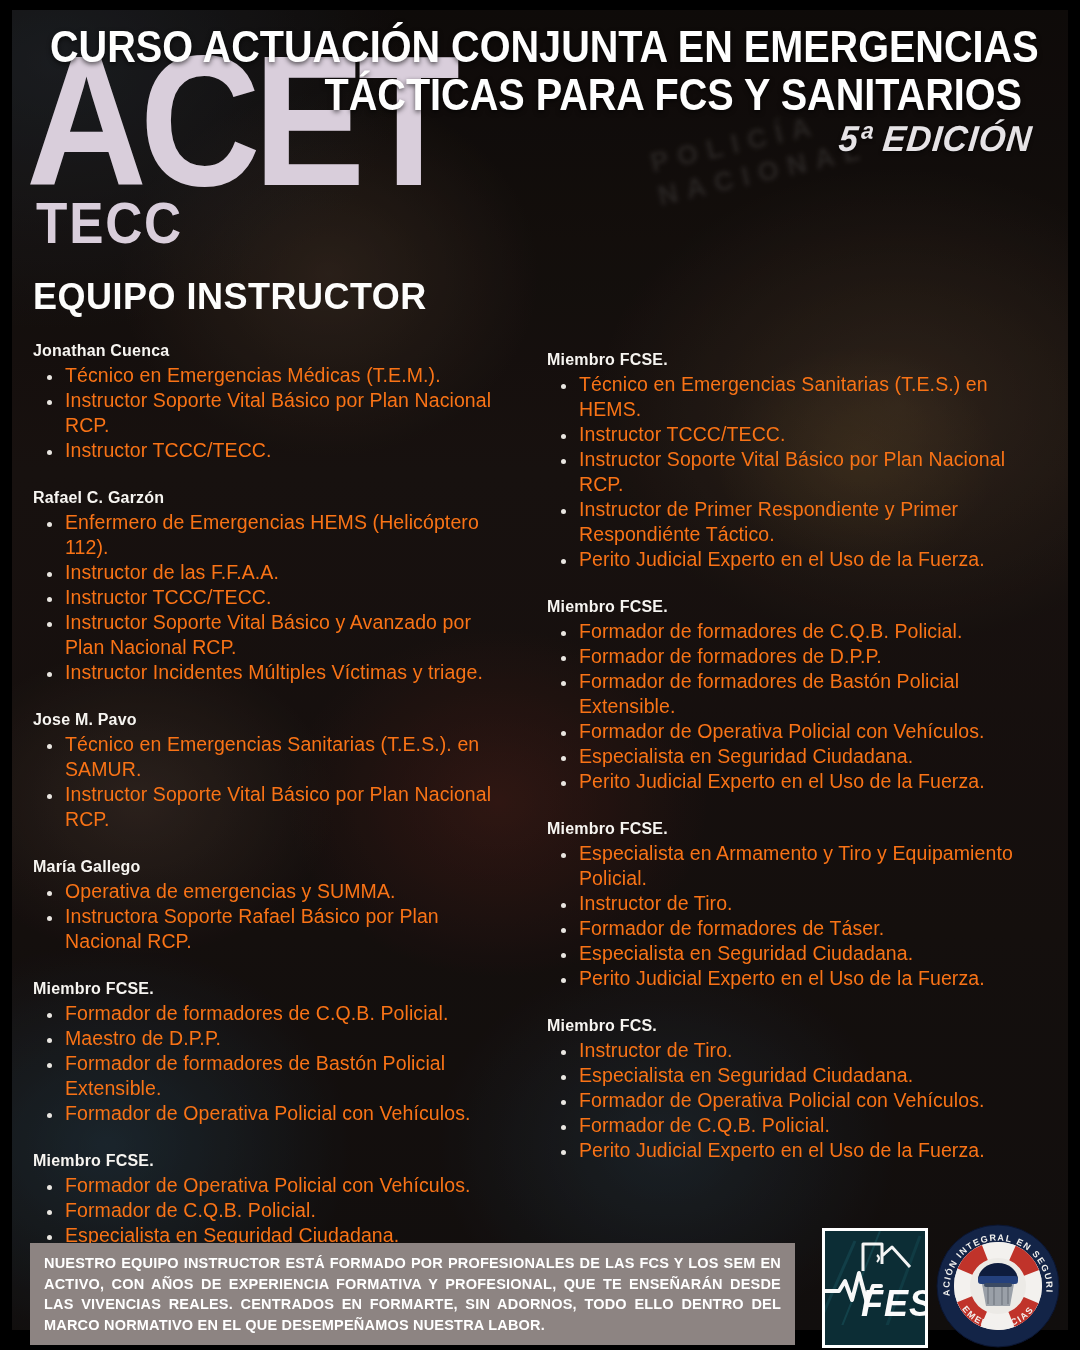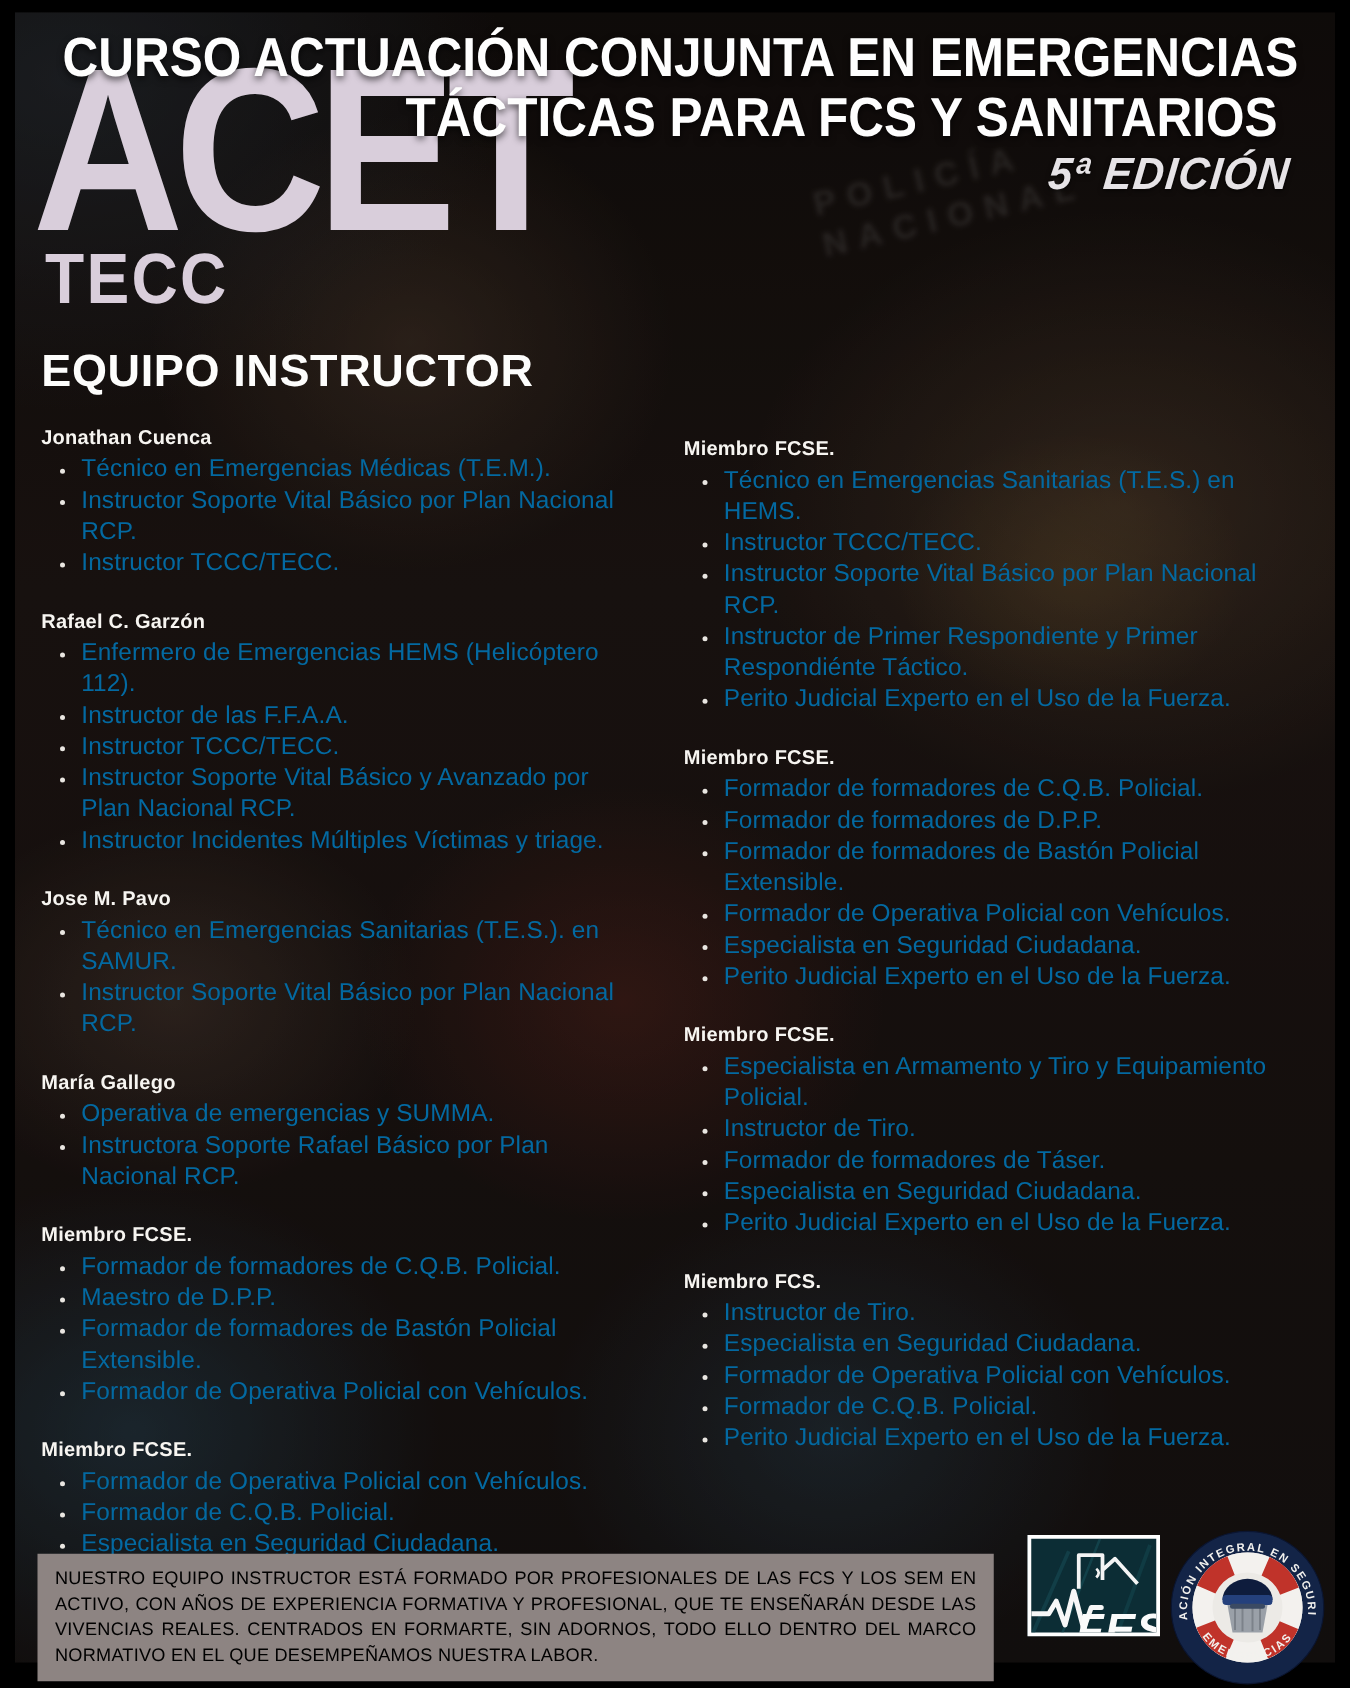--- a/index.html
+++ b/index.html
@@ -39,27 +39,27 @@
     text-shadow:0 0 1px rgba(0,0,0,.7),0 2px 4px rgba(0,0,0,.5)}
   
   .content{position:absolute;left:33px;right:25px;top:276px}
   .sec-title{font-size:36px;font-weight:800;color:#fdfdfc;letter-spacing:.5px}
   .cols{display:flex;gap:34px;margin-top:24px}
   .col-left{width:480px;flex:none}
   .col-right{flex:1;padding-top:9px}
   .section{margin-bottom:26px}
   .sec-name{font-size:16px;font-weight:700;color:#f7f5f1;margin-bottom:3px;letter-spacing:.2px}
   .section ul{margin:2px 0 0;padding:0 0 0 30px;list-style:disc}
-  .section li{font-size:19.5px;line-height:25px;color:#0369a1;padding-left:2px;letter-spacing:.1px}
+  .section li{font-size:19.5px;line-height:25px;color:#f97316;padding-left:2px;letter-spacing:.1px}
   .section li::marker{color:#e9e6e1;font-size:15px}
   
   .note{position:absolute;left:30px;top:1243px;width:737px;padding:10px 14px;
-    background:#8d8482;color:#000000;font-weight:400;font-size:14.5px;
+    background:#8d8482;color:#ffffff;font-weight:700;font-size:14.5px;
     line-height:1.42;text-align:justify;letter-spacing:.2px;box-sizing:content-box}
-  .fes{position:absolute;left:822px;top:1228px;width:106px;height:81px;
+  .fes{position:absolute;left:822px;top:1228px;width:106px;height:120px;
     border:3px solid #fff;box-sizing:border-box;background:#0c2d35;overflow:hidden}
   .fies{position:absolute;left:936px;top:1224px;width:124px;height:124px}
 </style>
 </head>
 <body>
 
 <div class="photo">
   <div class="photo-text">
     <span>POLICÍA</span>
     <span>NACIONAL</span>

